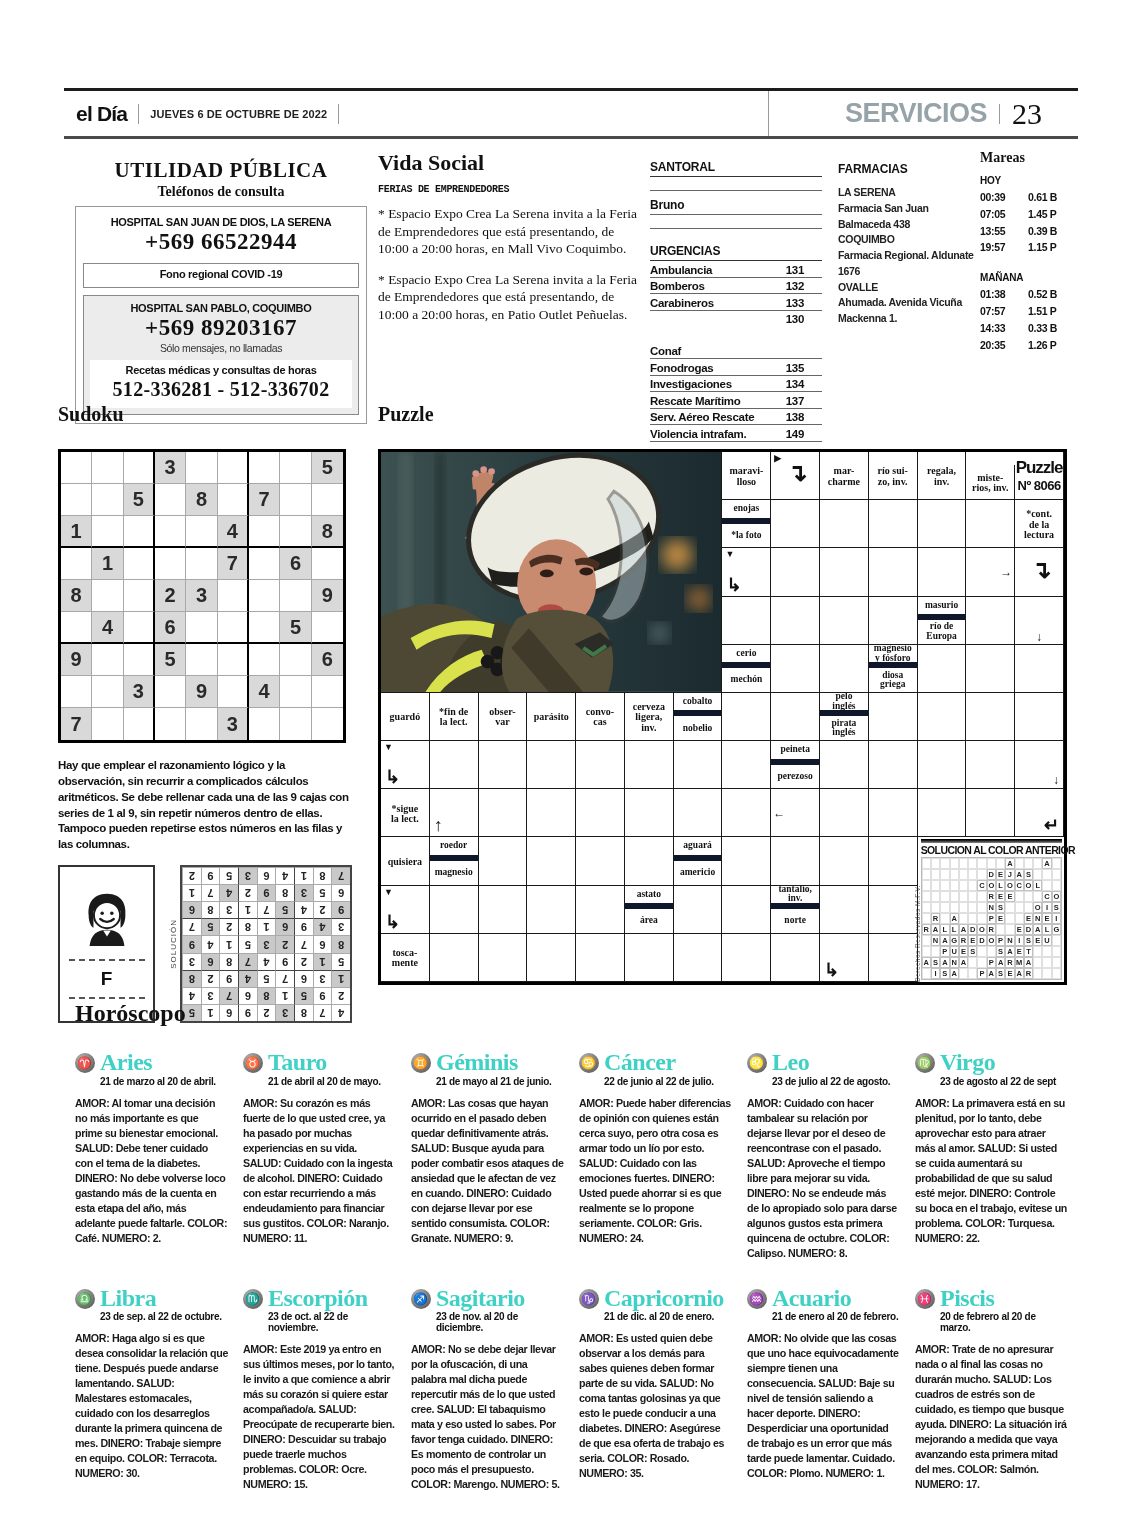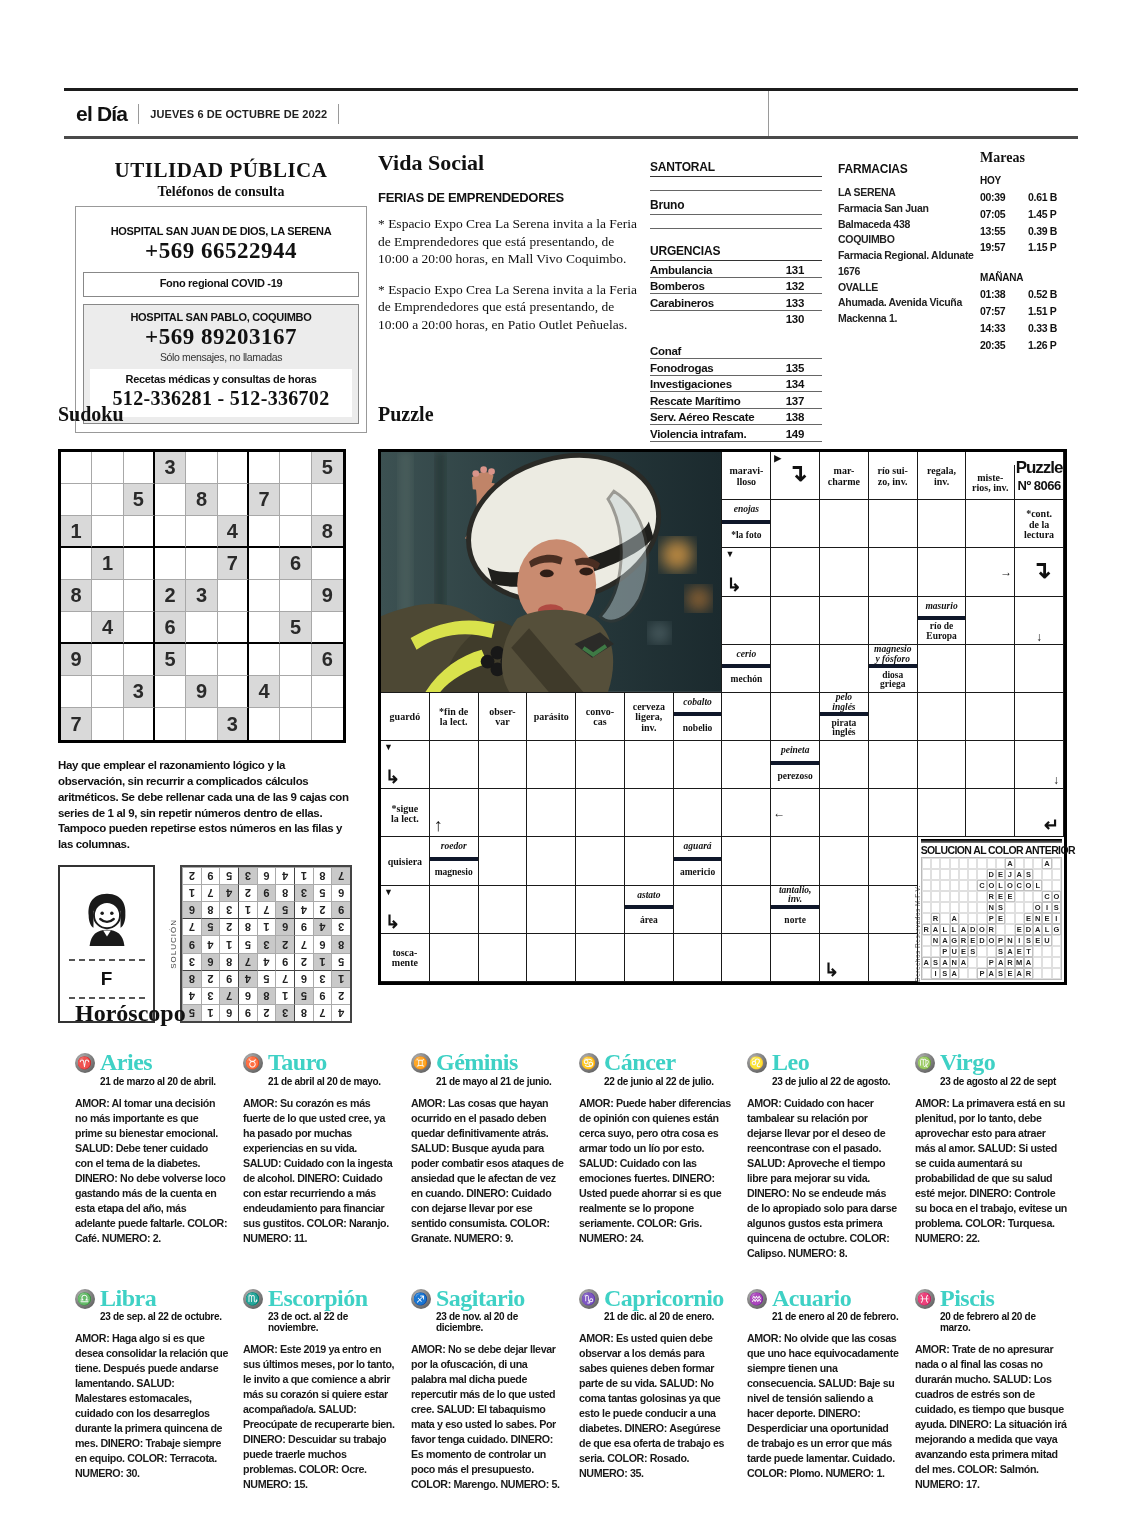--- a/index.html
+++ b/index.html
@@ -16,33 +16,33 @@
   .vbar{width:1px;height:20px;background:#9a9a9a;}
   .header-date{font-size:11px;font-weight:700;letter-spacing:0.1px;color:#222;}
   .header-right{flex:1;display:flex;align-items:center;justify-content:flex-end;gap:12px;padding-right:36px;}
   .section-name{font-size:27px;font-weight:800;color:#96a3a8;letter-spacing:-0.5px;}
   .page-num{font-family:"Liberation Serif",serif;font-size:30px;color:#111;}
 
   
   .utilidad{position:absolute;left:75px;top:158px;width:292px;text-align:center;}
   .ut-title{font-family:"Liberation Serif",serif;font-size:21px;font-weight:700;letter-spacing:0.5px;}
   .ut-sub{font-family:"Liberation Serif",serif;font-size:14px;font-weight:700;margin:1px 0 6px;}
-  .ut-box{border:1.5px solid #999;padding:18px 5px 8px;}
+  .ut-box{border:1.5px solid #999;padding:9px 5px 8px;}
   .ut-label{font-size:11px;font-weight:800;letter-spacing:-0.3px;}
   .ut-phone{font-family:"Liberation Serif",serif;font-size:23px;font-weight:800;letter-spacing:0.5px;margin-top:1px;}
   .ut-inner{border:1.5px solid #888;margin:8px 2px 7px;padding:4px 0 7px;}
   .ut-gray{border:1.5px solid #888;background:#ececec;margin:0 2px;padding:6px 0 6px;}
   .ut-note{font-size:10.5px;font-weight:400;color:#333;margin-top:1px;}
   .ut-white{background:#fff;margin:6px 6px 0;padding:4px 0 7px;}
   .ut-phone2{font-family:"Liberation Serif",serif;font-size:20px;font-weight:800;letter-spacing:0.3px;margin-top:2px;}
 
   
   .vida{position:absolute;left:378px;top:150px;width:264px;}
   .vida-title{font-family:"Liberation Serif",serif;font-size:22px;font-weight:700;}
-  .vida-kicker{font-size:13px;font-weight:800;letter-spacing:-0.3px;margin:14px 0 10px;}
+  .vida-kicker{font-size:10px;font-weight:800;letter-spacing:-0.3px;margin:8px 0 10px;font-family:Liberation Mono, monospace;}
   .vida p{font-family:"Liberation Serif",serif;font-size:13.5px;line-height:1.3;margin:0 0 13px;}
 
   
   .santoral{position:absolute;left:650px;top:160px;width:172px;}
   .s-title{font-size:12px;font-weight:800;border-bottom:1.5px solid #333;padding-bottom:2px;letter-spacing:-0.2px;}
   .s-blank{border-bottom:1px solid #666;height:13px;}
   .s-name{font-size:12px;font-weight:800;border-bottom:1px solid #666;padding:7px 0 2px;letter-spacing:-0.2px;}
   .u-title{font-size:12px;font-weight:800;border-bottom:1.5px solid #333;padding-bottom:2px;margin-top:15px;letter-spacing:-0.2px;}
   .u-row{display:flex;justify-content:space-between;border-bottom:1px solid #666;
          font-size:11.5px;font-weight:700;letter-spacing:-0.3px;padding:2.5px 18px 1px 0;}
@@ -94,21 +94,21 @@
   .puzzle-sec{position:absolute;left:378px;top:403px;width:690px;}
   #crossword{position:relative;margin-top:23px;width:689px;height:536px;display:grid;
              grid-template-columns:repeat(14,1fr);grid-template-rows:repeat(11,1fr);
              border:3px solid #000;box-sizing:border-box;background:#fff;}
   .cw-cell{border-right:1.5px solid #1a1a1a;border-bottom:1.5px solid #1a1a1a;box-sizing:border-box;
            position:relative;overflow:hidden;}
   .cw-clue{font-family:"Liberation Serif",serif;font-weight:700;font-size:10px;line-height:1.02;
            display:flex;align-items:center;justify-content:center;text-align:center;white-space:pre-line;padding:1px;}
   .cw-half{height:50%;display:flex;align-items:center;justify-content:center;text-align:center;
            font-family:"Liberation Serif",serif;font-weight:700;font-size:9.5px;line-height:1.0;white-space:pre-line;box-sizing:border-box;}
-  .cw-half.top{border-bottom:4px solid #0f172a;font-style:italic;}
+  .cw-half.top{border-bottom:6px solid #0f172a;}
   .cw-logo{display:flex;flex-direction:column;align-items:center;justify-content:center;font-weight:900;}
   .logo1{font-size:17px;letter-spacing:-1px;}
   .logo2{font-size:13px;letter-spacing:-0.5px;}
   .ar{position:absolute;font-weight:700;color:#111;line-height:1;}
   .pos-tl{top:2px;left:3px;} .pos-bl{bottom:2px;left:4px;} .pos-br{bottom:2px;right:4px;}
   .pos-bc{bottom:1px;left:50%;transform:translateX(-50%);}
   .pos-ml{top:50%;left:2px;transform:translateY(-50%);}
   .pos-mr{top:50%;right:2px;transform:translateY(-50%);}
   .pos-c{top:45%;left:55%;transform:translate(-50%,-50%);}
   .cw-photo{grid-area:1/1/6/8;border-right:1.5px solid #1a1a1a;border-bottom:1.5px solid #1a1a1a;
@@ -140,20 +140,25 @@
 <body>
 
 <div class="page">
 
   <div class="header">
     <div class="header-left">
       <span class="brand">el Día</span>
       <span class="vbar"></span>
       <span class="header-date cond">JUEVES 6 DE OCTUBRE DE 2022</span>
       <span class="vbar"></span>
+    </div>
+    <div class="header-right">
+      <span class="section-name">SERVICIOS</span>
+      <span class="vbar"></span>
+      <span class="page-num">23</span>
     </div>
   </div>
 
   <div class="utilidad">
     <div class="ut-title">UTILIDAD PÚBLICA</div>
     <div class="ut-sub">Teléfonos de consulta</div>
     <div class="ut-box">
       <div class="ut-label cond">HOSPITAL SAN JUAN DE DIOS, LA SERENA</div>
       <div class="ut-phone">+569 66522944</div>
       <div class="ut-inner">

